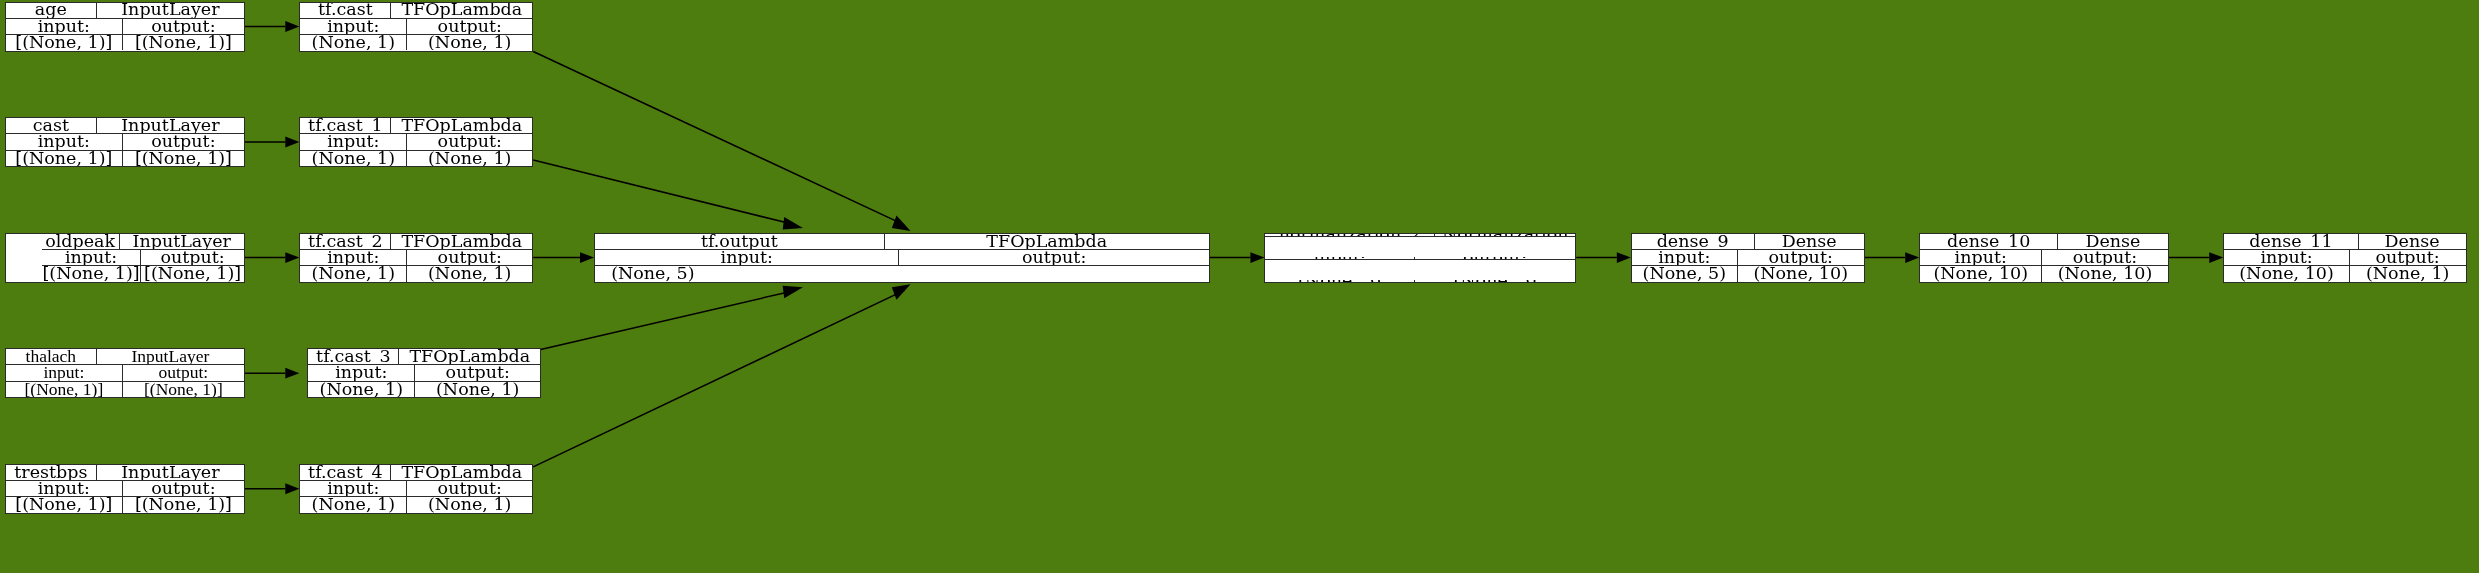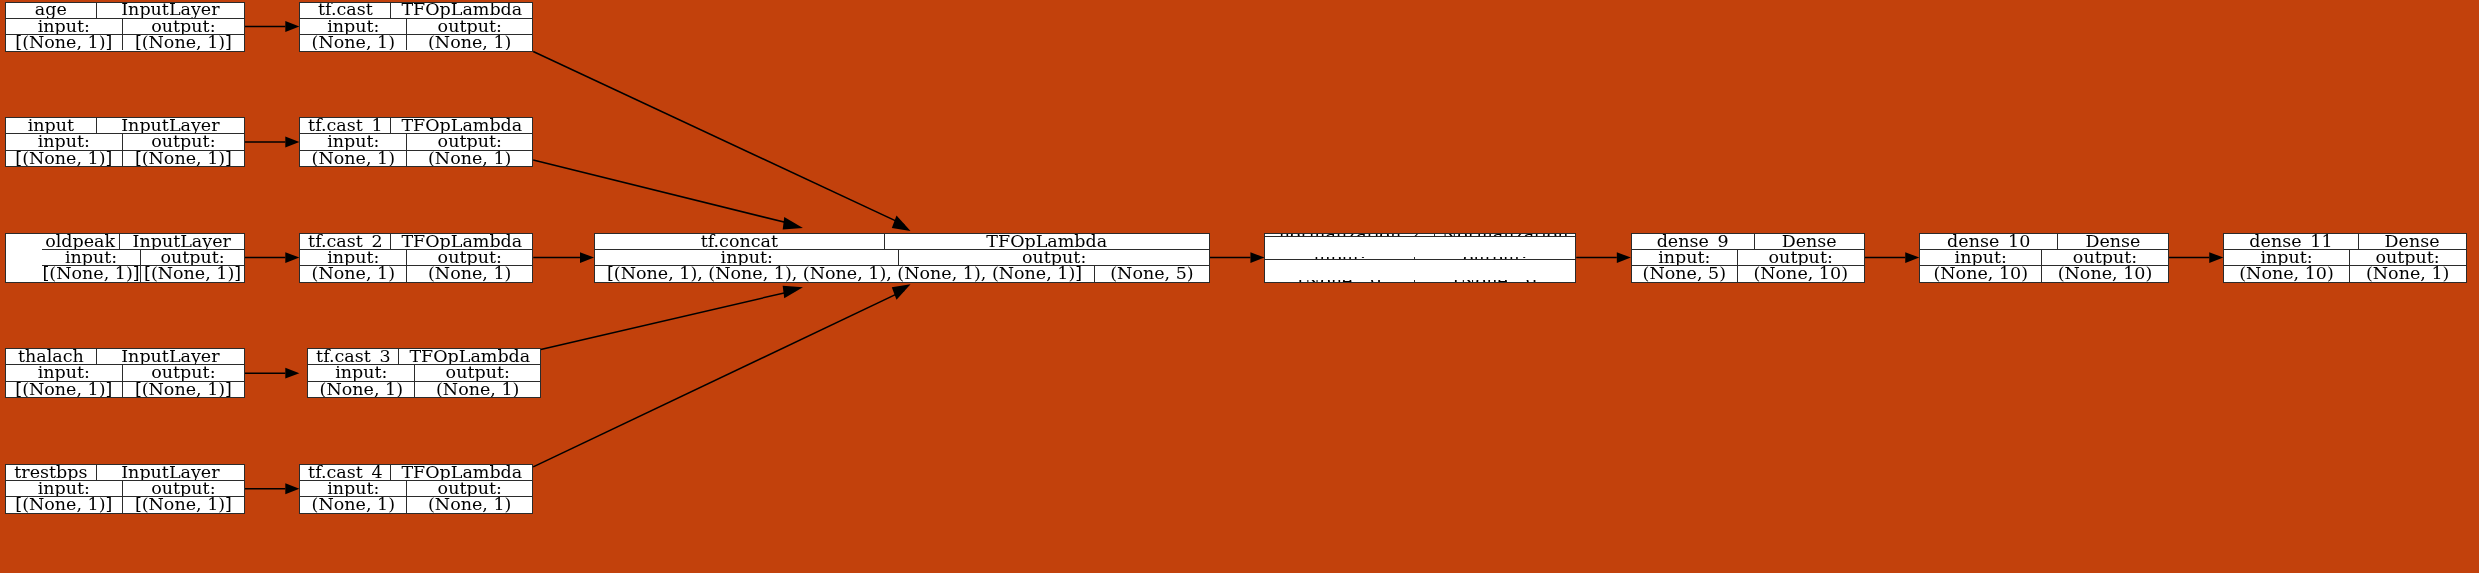--- a/index.html
+++ b/index.html
@@ -4,21 +4,21 @@
 <style>
   html,body{margin:0;padding:0;background:#ffffff;}
   body{
     font-family:"DejaVu Serif","Liberation Serif",serif;
     -webkit-font-smoothing:antialiased;
   }
   #canvas{
     position:relative;
     width:2479px;
     height:573px;
-    background:#c2410c;
+    background:#4d7c0f;
     overflow:hidden;
   }
   
   .node{
     position:absolute;
     box-sizing:border-box;
     border:1.6px solid #2b2b2b;
     background:#ffffff;
     display:flex;
     flex-direction:column;
@@ -153,21 +153,21 @@
           <div class="cell" style="flex: 0.455 1 0px;">input:</div>
           <div class="cell" style="flex: 0.545 1 0px;">output:</div>
         </div>
         <div class="nrow">
           <div class="cell" style="flex: 0.455 1 0px;">(None, 1)</div>
           <div class="cell" style="flex: 0.545 1 0px;">(None, 1)</div>
         </div>
       </div>
       <div class="node" style="left: 4.67736px; top: 117.098px; width: 240.104px; height: 49.9619px;">
         <div class="nrow">
-          <div class="cell" style="flex: 0.37 1 0px;">input</div>
+          <div class="cell" style="flex: 0.37 1 0px;">cast</div>
           <div class="cell" style="flex: 0.63 1 0px;">InputLayer</div>
         </div>
         <div class="nrow">
           <div class="cell" style="flex: 0.49 1 0px;">input:</div>
           <div class="cell" style="flex: 0.51 1 0px;">output:</div>
         </div>
         <div class="nrow">
           <div class="cell" style="flex: 0.49 1 0px;">[(None, 1)]</div>
           <div class="cell" style="flex: 0.51 1 0px;">[(None, 1)]</div>
         </div>
@@ -207,21 +207,21 @@
         </div>
         <div class="nrow">
           <div class="cell" style="flex: 0.455 1 0px;">input:</div>
           <div class="cell" style="flex: 0.545 1 0px;">output:</div>
         </div>
         <div class="nrow">
           <div class="cell" style="flex: 0.455 1 0px;">(None, 1)</div>
           <div class="cell" style="flex: 0.545 1 0px;">(None, 1)</div>
         </div>
       </div>
-      <div class="node" style="left: 4.67736px; top: 348.172px; width: 240.104px; height: 49.9619px;">
+      <div class="node" style="left: 4.67736px; top: 348.172px; width: 240.104px; height: 49.9619px; font-family: Liberation Serif, serif;">
         <div class="nrow">
           <div class="cell" style="flex: 0.37 1 0px;">thalach</div>
           <div class="cell" style="flex: 0.63 1 0px;">InputLayer</div>
         </div>
         <div class="nrow">
           <div class="cell" style="flex: 0.49 1 0px;">input:</div>
           <div class="cell" style="flex: 0.51 1 0px;">output:</div>
         </div>
         <div class="nrow">
           <div class="cell" style="flex: 0.49 1 0px;">[(None, 1)]</div>
@@ -265,29 +265,28 @@
           <div class="cell" style="flex: 0.455 1 0px;">input:</div>
           <div class="cell" style="flex: 0.545 1 0px;">output:</div>
         </div>
         <div class="nrow">
           <div class="cell" style="flex: 0.455 1 0px;">(None, 1)</div>
           <div class="cell" style="flex: 0.545 1 0px;">(None, 1)</div>
         </div>
       </div>
       <div class="node" style="left: 594.025px; top: 232.635px; width: 615.852px; height: 49.9619px;">
         <div class="nrow">
-          <div class="cell" style="flex: 0.47 1 0px;">tf.concat</div>
+          <div class="cell" style="flex: 0.47 1 0px;">tf.output</div>
           <div class="cell" style="flex: 0.53 1 0px;">TFOpLambda</div>
         </div>
         <div class="nrow">
           <div class="cell" style="flex: 0.495 1 0px;">input:</div>
           <div class="cell" style="flex: 0.505 1 0px;">output:</div>
         </div>
         <div class="nrow">
-          <div class="cell" style="flex: 0.825 1 0px;">[(None, 1), (None, 1), (None, 1), (None, 1), (None, 1)]</div>
           <div class="cell" style="flex: 0.175 1 0px;">(None, 5)</div>
         </div>
       </div>
       <div class="node" style="left: 1264.45px; top: 232.635px; width: 311.824px; height: 49.9619px; gap: 20px;">
         <div class="nrow">
           <div class="cell" style="flex: 0.55 1 0px;">normalization_2</div>
           <div class="cell" style="flex: 0.45 1 0px;">Normalization</div>
         </div>
         <div class="nrow">
           <div class="cell" style="flex: 0.48 1 0px;">input:</div>

